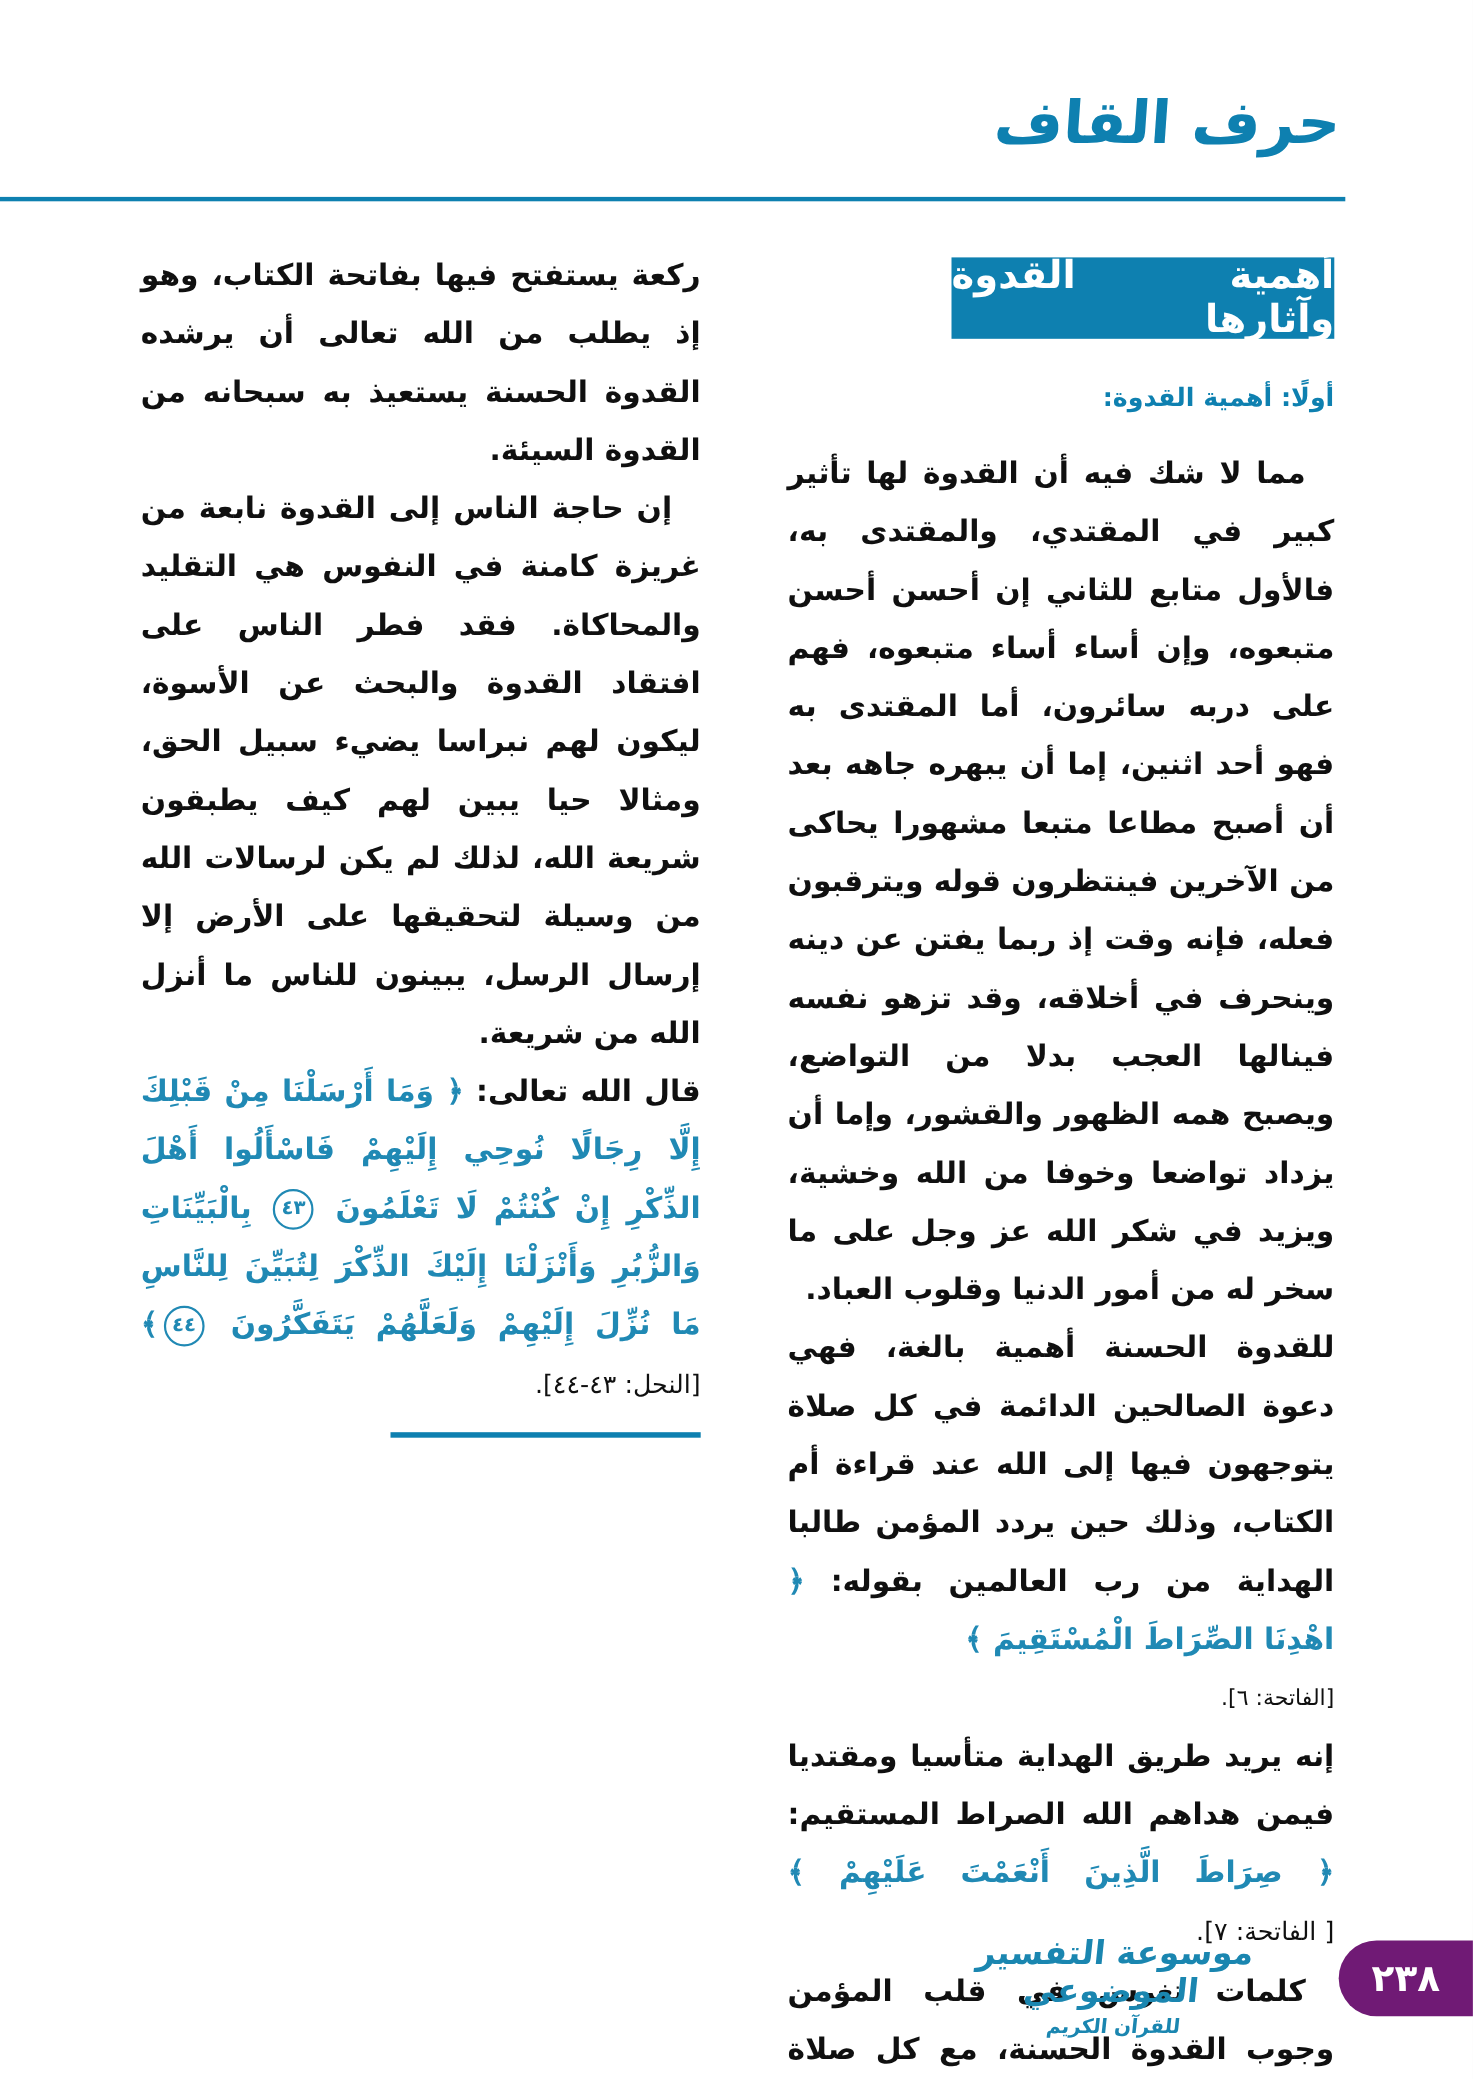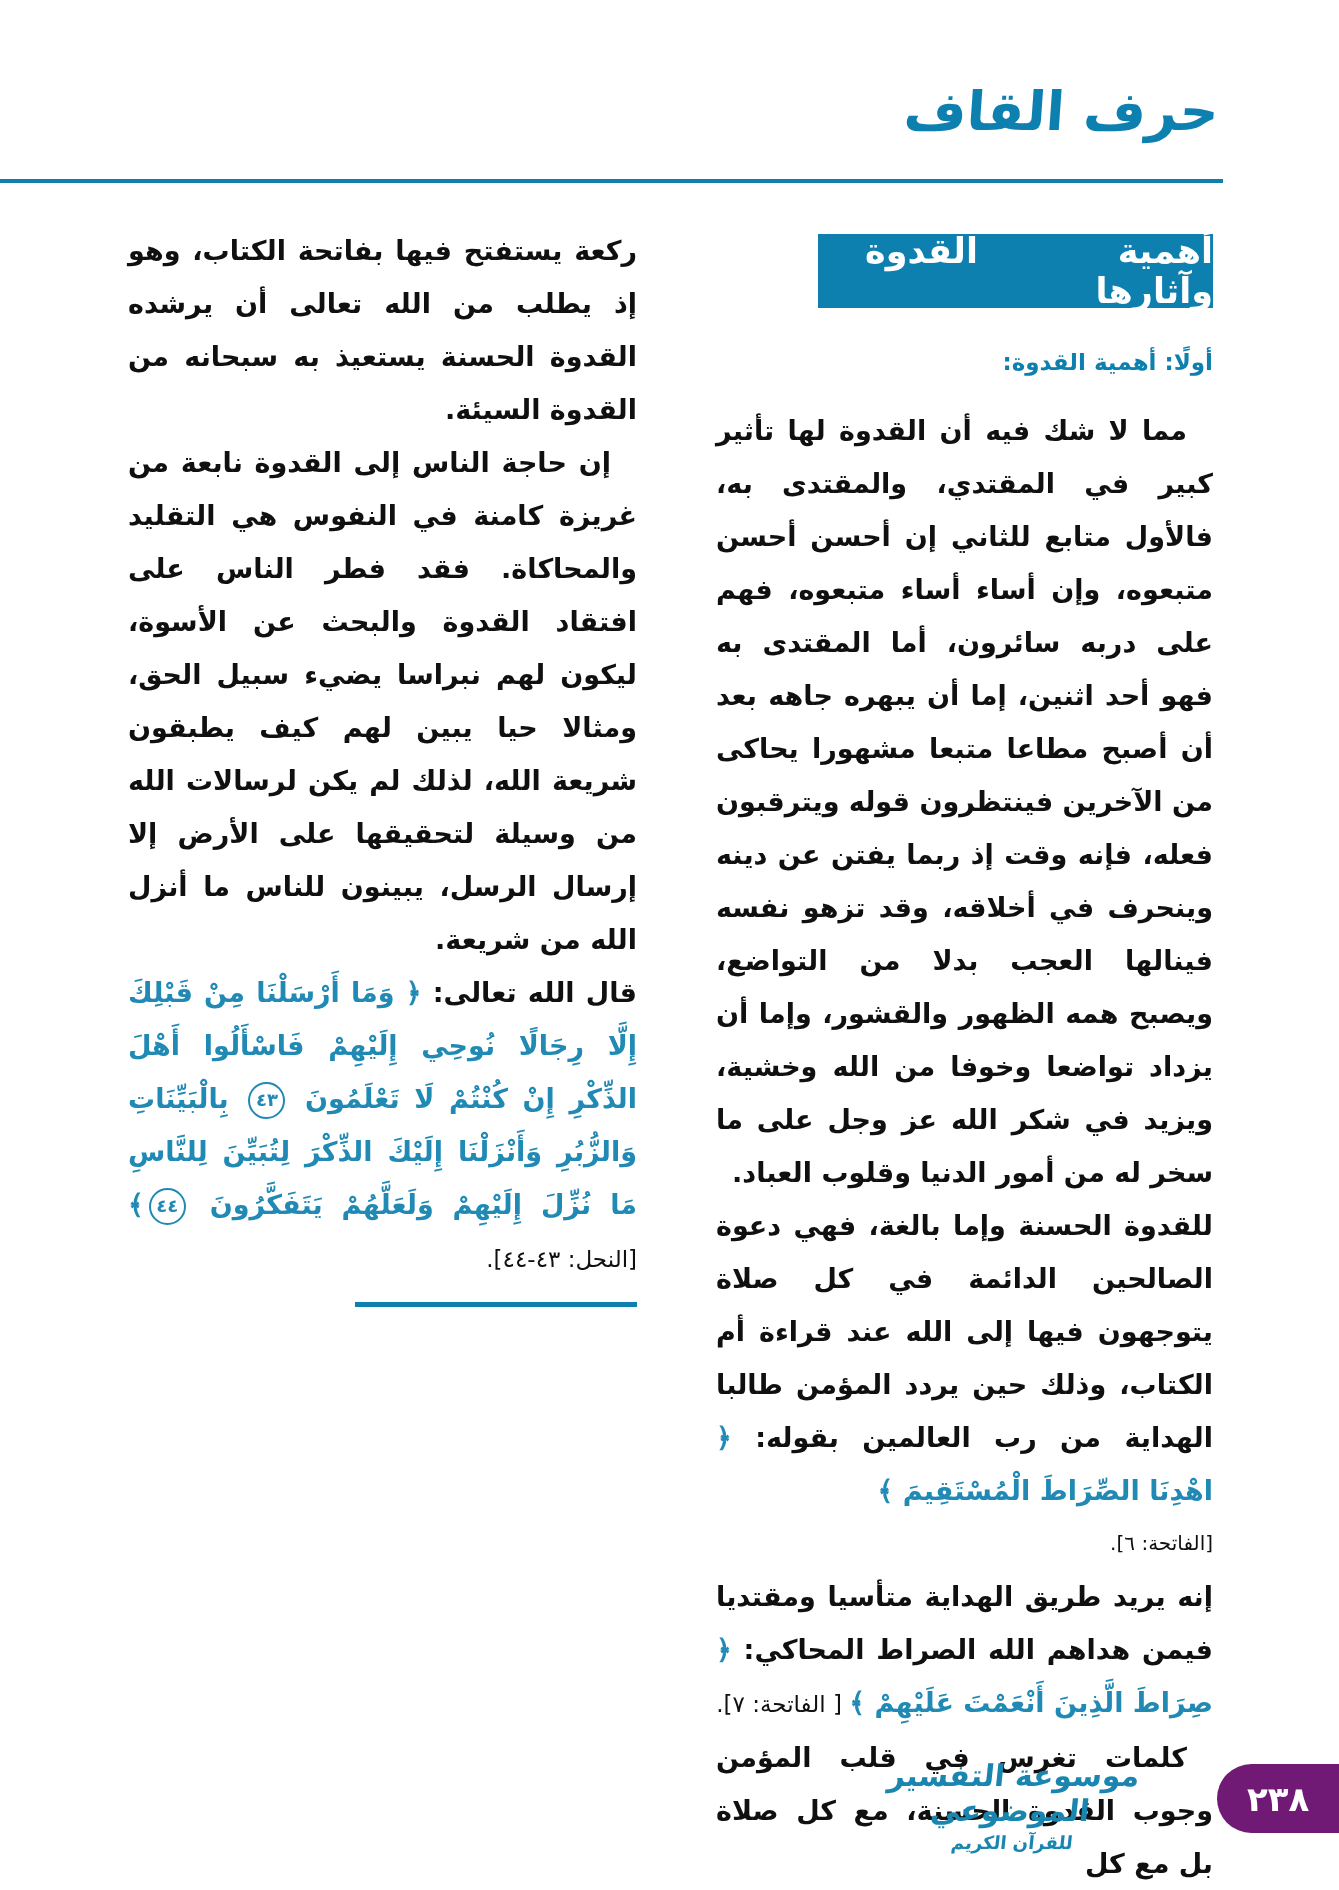--- a/index.html
+++ b/index.html
@@ -15,21 +15,21 @@
   }
   .top-rule{position:absolute;top:179px;left:0;width:1223px;height:4px;background:#0e80b0;}
 
   .col{position:absolute;text-align:justify;}
   .col-right{top:228px;right:126px;width:497px;}
   .col-left{top:224px;left:128px;width:509px;}
 
   .section-box{
     width:348px;height:74px;background:#0e80b0;color:#ffffff;
     display:flex;align-items:center;justify-content:center;
-    font-size:35px;font-weight:bold;margin:6px 0 30px auto;padding-left:47px;
+    font-size:35px;font-weight:bold;margin:6px 0 30px auto;
   }
   .subheading{font-size:23px;font-weight:bold;color:#0e80b0;margin:0 0 18px 0;line-height:48px;}
 
   p.body{margin:0;font-size:27px;font-weight:bold;line-height:53px;}
   .indent{text-indent:26px;}
   .sp-before-sm{margin-top:10px;}
   .sp-before-md{margin-top:26px;}
 
   .verse{color:#2089b4;}
   .ref{font-size:23px;font-weight:normal;white-space:nowrap;}
@@ -69,23 +69,23 @@
 
   <div class="col col-right">
     <div class="section-box">
       <span>أهمية القدوة وآثارها</span>
     </div>
 
     <div class="subheading">أولًا: أهمية القدوة:</div>
 
     <p class="body indent">مما لا شك فيه أن القدوة لها تأثير كبير في المقتدي، والمقتدى به، فالأول متابع للثاني إن أحسن أحسن متبعوه، وإن أساء أساء متبعوه، فهم على دربه سائرون، أما المقتدى به فهو أحد اثنين، إما أن يبهره جاهه بعد أن أصبح مطاعا متبعا مشهورا يحاكى من الآخرين فينتظرون قوله ويترقبون فعله، فإنه وقت إذ ربما يفتن عن دينه وينحرف في أخلاقه، وقد تزهو نفسه فينالها العجب بدلا من التواضع، ويصبح همه الظهور والقشور، وإما أن يزداد تواضعا وخوفا من الله وخشية، ويزيد في شكر الله عز وجل على ما سخر له من أمور الدنيا وقلوب العباد.</p>
 
-    <p class="body sp-before-sm"><span>للقدوة الحسنة وإما بالغة، فهي دعوة الصالحين الدائمة في كل صلاة يتوجهون فيها إلى الله عند قراءة أم الكتاب، وذلك حين يردد المؤمن طالبا الهداية من رب العالمين  بقوله: </span><span class="verse">﴿ اهْدِنَا الصِّرَاطَ الْمُسْتَقِيمَ ﴾</span><span class="ref-block">[الفاتحة: ٦].</span></p>
+    <p class="body sp-before-sm"><span>للقدوة الحسنة أهمية بالغة، فهي دعوة الصالحين الدائمة في كل صلاة يتوجهون فيها إلى الله عند قراءة أم الكتاب، وذلك حين يردد المؤمن طالبا الهداية من رب العالمين  بقوله: </span><span class="verse">﴿ اهْدِنَا الصِّرَاطَ الْمُسْتَقِيمَ ﴾</span><span class="ref-block">[الفاتحة: ٦].</span></p>
 
-    <p class="body sp-before-sm"><span>إنه يريد طريق الهداية متأسيا ومقتديا فيمن هداهم الله الصراط المحاكي: </span><span class="verse">﴿ صِرَاطَ الَّذِينَ أَنْعَمْتَ عَلَيْهِمْ ﴾</span><span class="ref"> [ الفاتحة: ٧].</span></p>
+    <p class="body sp-before-sm"><span>إنه يريد طريق الهداية متأسيا ومقتديا فيمن هداهم الله الصراط المستقيم: </span><span class="verse">﴿ صِرَاطَ الَّذِينَ أَنْعَمْتَ عَلَيْهِمْ ﴾</span><span class="ref"> [ الفاتحة: ٧].</span></p>
 
     <p class="body sp-before-sm indent">كلمات تغرس في قلب المؤمن وجوب القدوة الحسنة، مع كل صلاة بل مع كل</p>
   </div>
 
   <div class="col col-left">
     <p class="body">ركعة يستفتح فيها بفاتحة الكتاب، وهو إذ يطلب من الله تعالى أن يرشده القدوة الحسنة يستعيذ به سبحانه من القدوة السيئة.</p>
 
 
     <p class="body indent">إن حاجة الناس إلى القدوة نابعة من غريزة كامنة في النفوس هي التقليد والمحاكاة. فقد فطر الناس على افتقاد القدوة والبحث عن الأسوة، ليكون لهم نبراسا يضيء سبيل الحق، ومثالا حيا يبين لهم كيف يطبقون شريعة الله، لذلك لم يكن لرسالات الله من وسيلة لتحقيقها على الأرض إلا إرسال الرسل، يبينون للناس ما أنزل الله من شريعة.</p>
 

